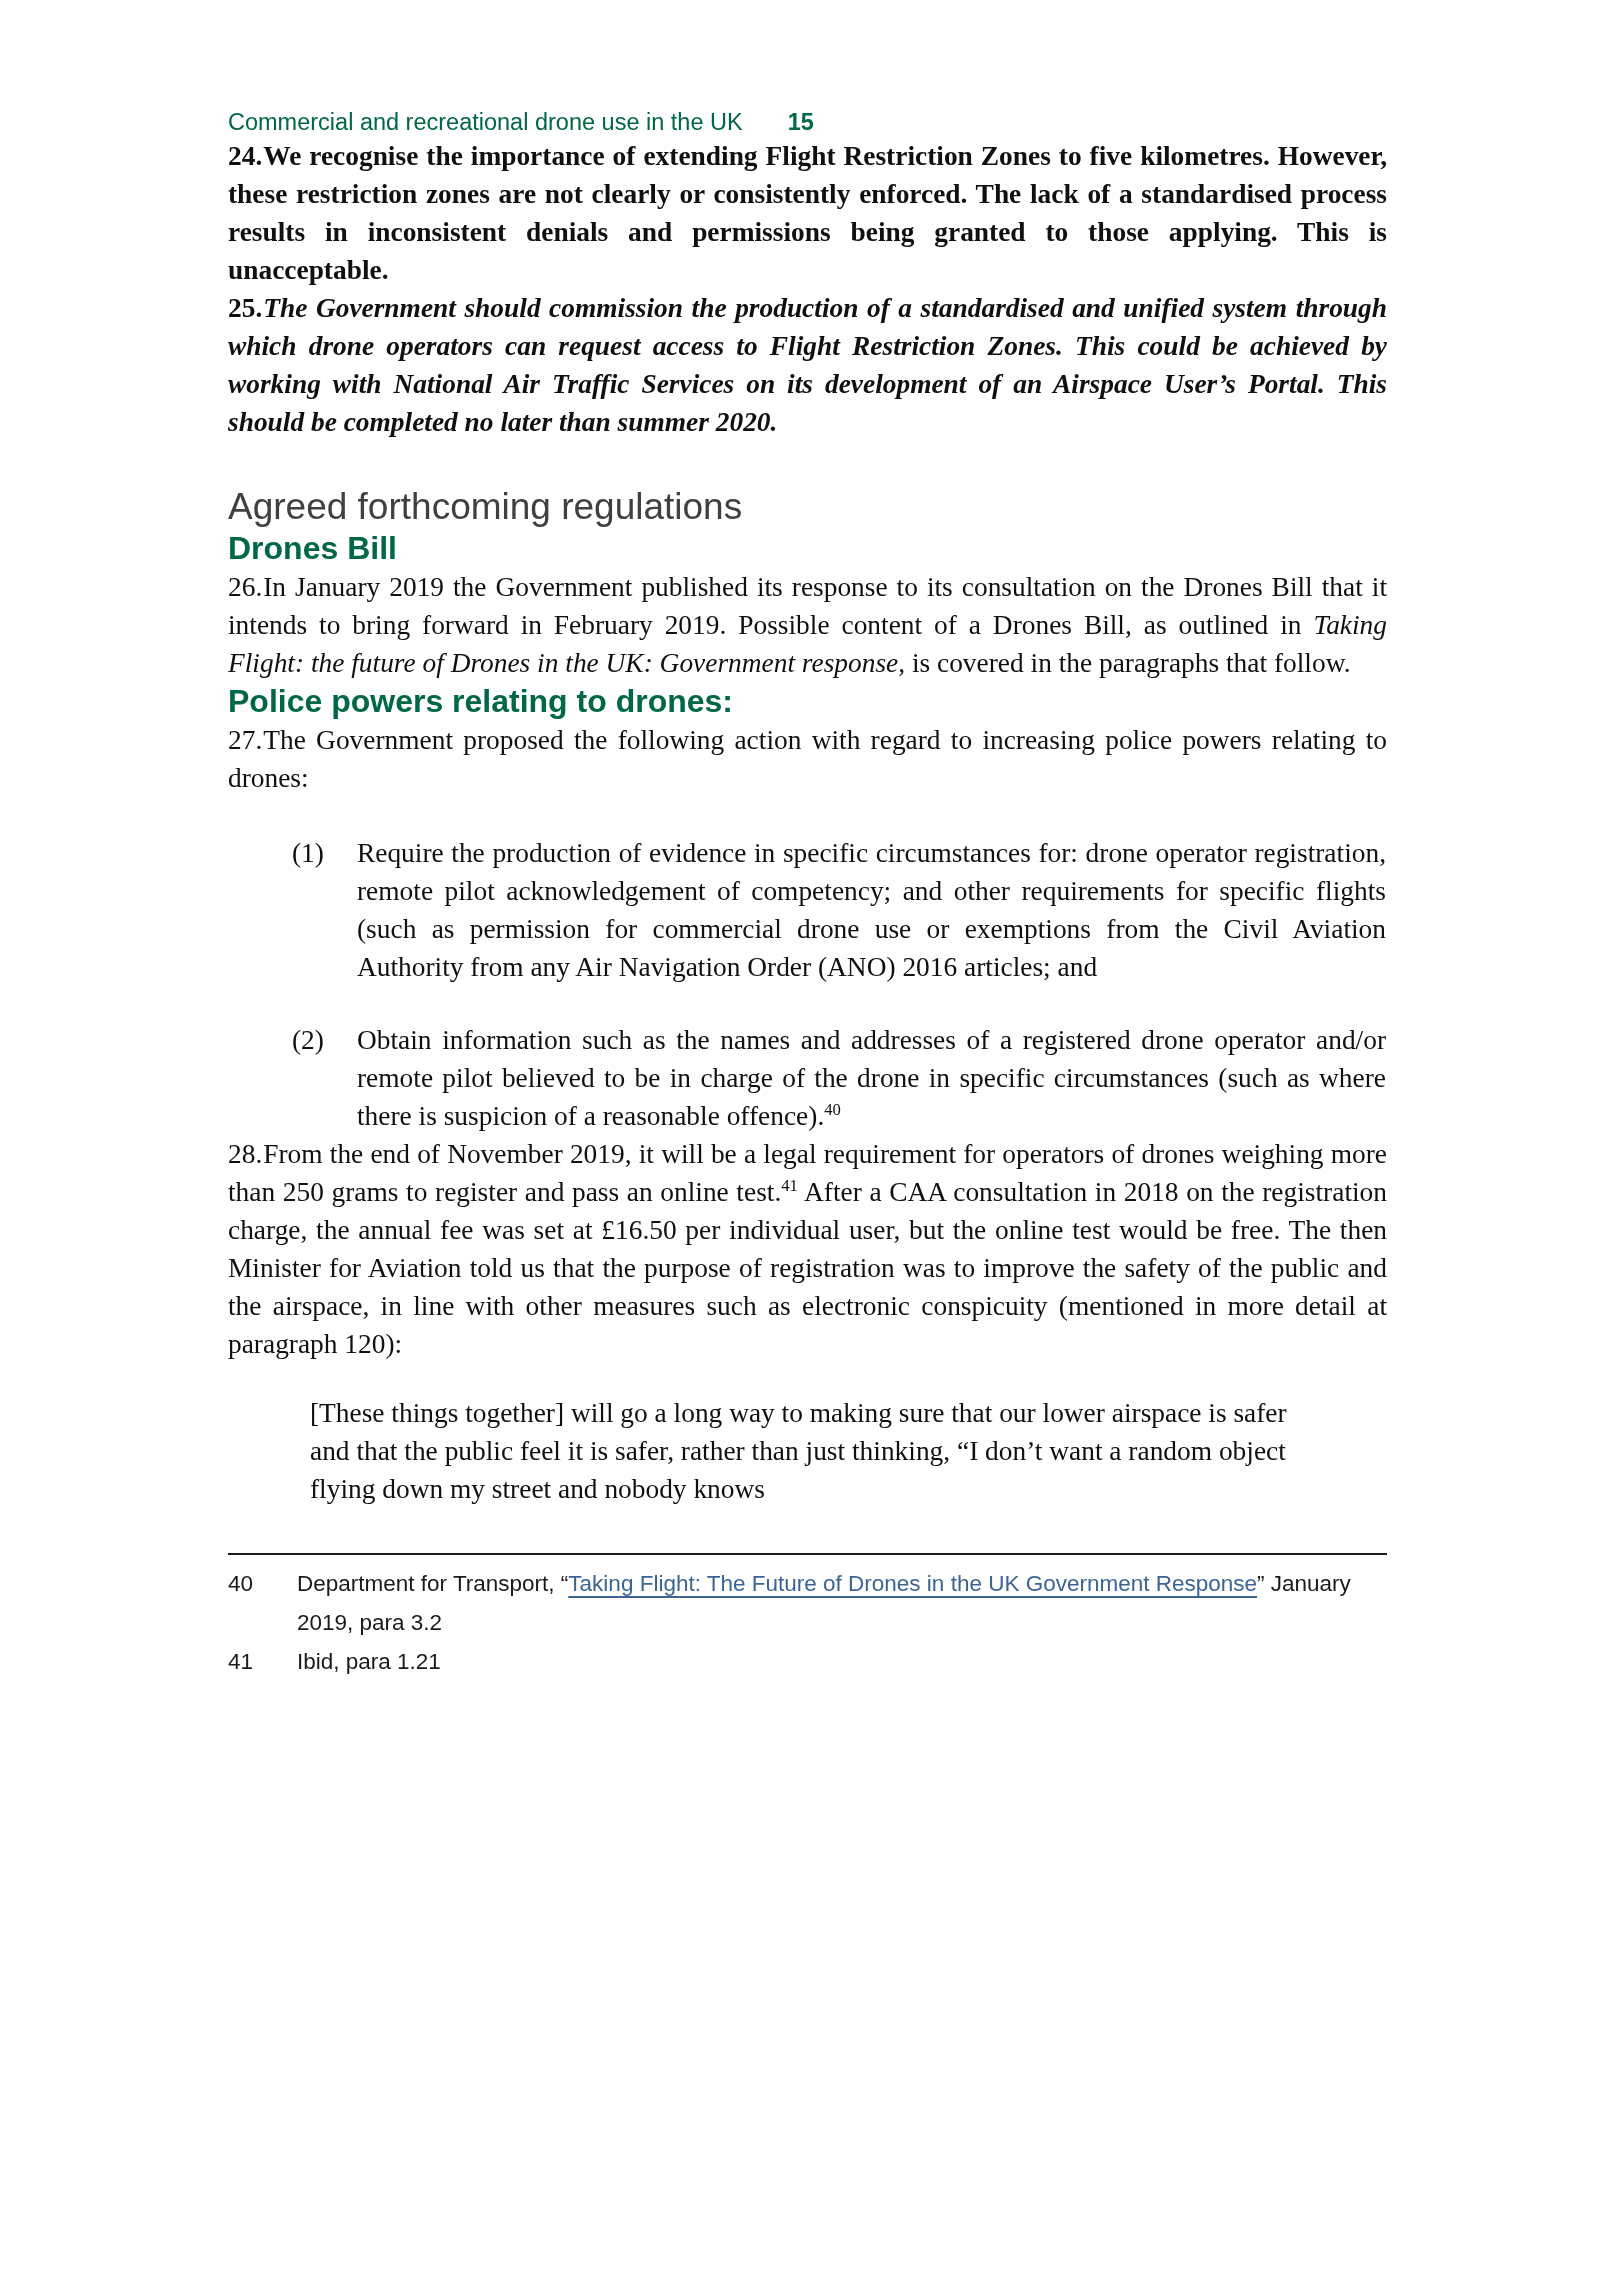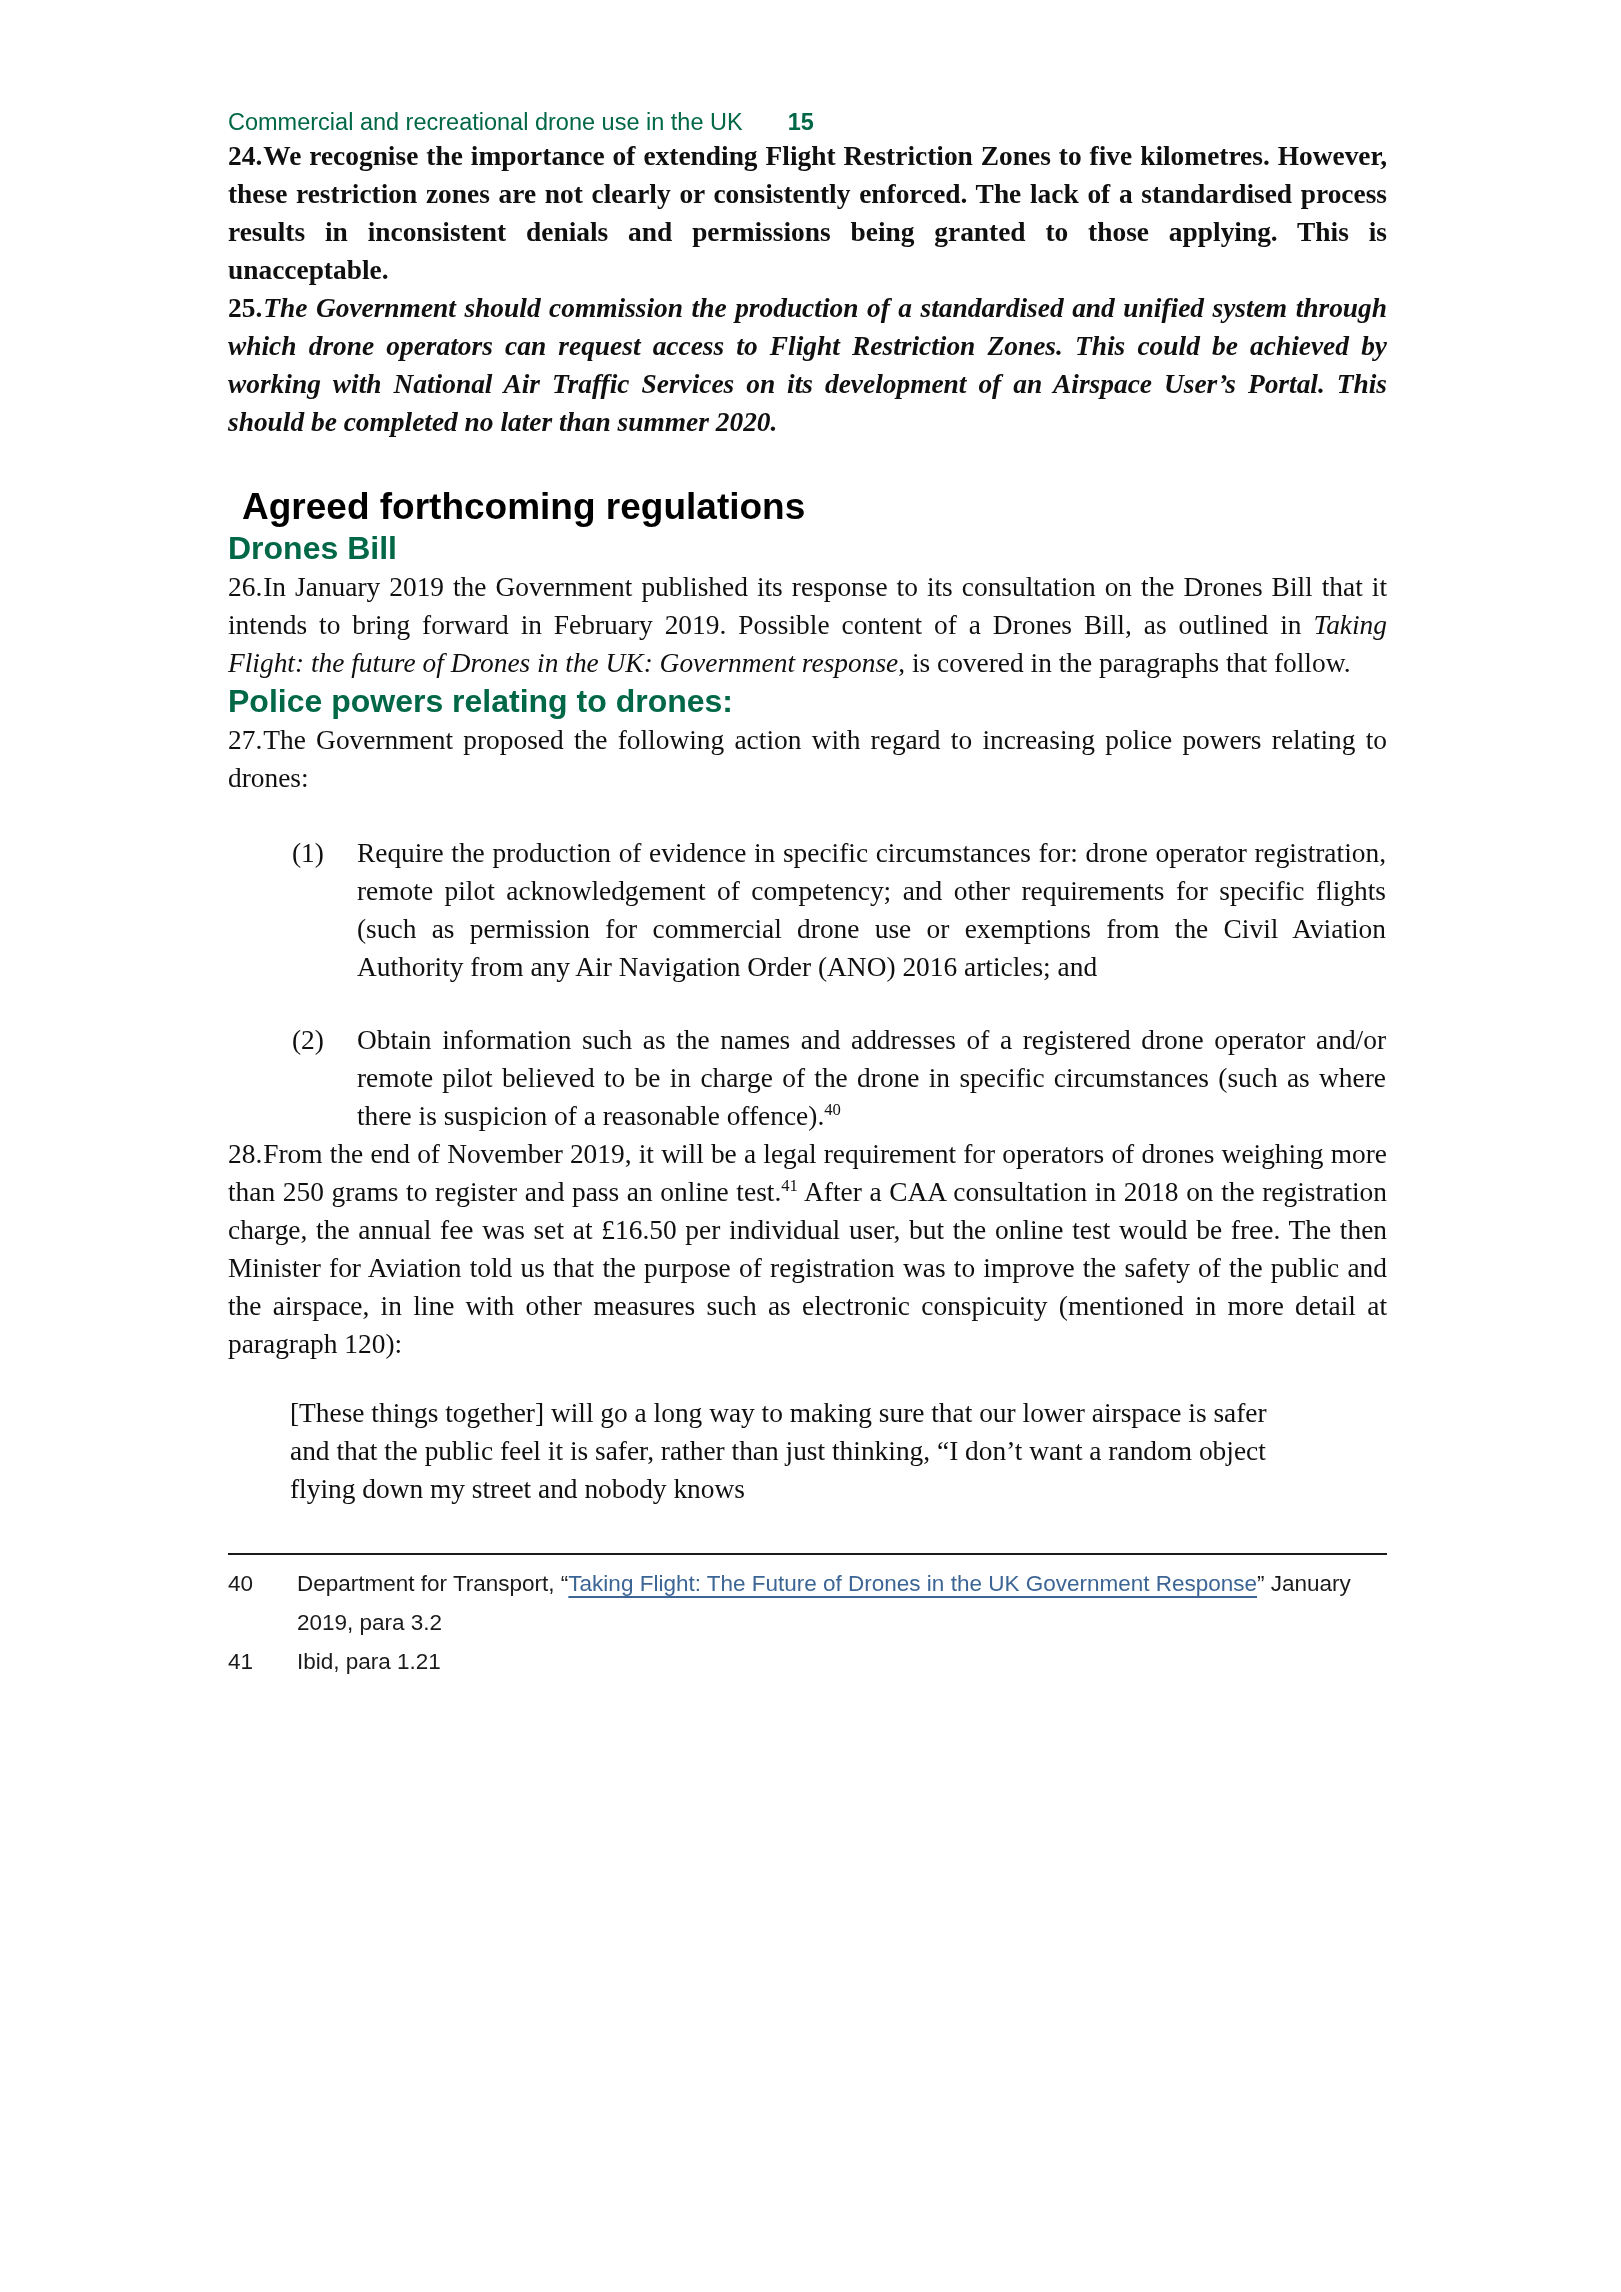--- a/index.html
+++ b/index.html
@@ -25,23 +25,23 @@
   p.rec{font-weight:bold;}
   p.recital{font-weight:bold;font-style:italic;}
   p.recital .pnum{font-style:normal;}
   .p24{margin-top:86px;}
   .p25{margin-top:47px;}
   .p26{margin-top:31px;}
   .p27{margin-top:17.6px;}
   .p28{margin-top:27.4px;}
   
   h1.sect{
-    margin:43px 0 0 14px;
+    margin:43px 0 0 0;
     font-family:"Liberation Sans","DejaVu Sans",sans-serif;
-    font-size:37px;line-height:45px;font-weight:bold;color:#000000;
+    font-size:37px;line-height:45px;font-weight:normal;color:#404040;
   }
   h2.sub{
     margin:0;
     font-family:"Liberation Sans","DejaVu Sans",sans-serif;
     font-size:32px;line-height:39px;font-weight:bold;color:#006747;
   }
   .h2-drones{margin-top:35px;}
   .h2-police{margin-top:51px;}
   .h2-reg{margin-top:45px;}
   
@@ -49,21 +49,21 @@
     position:relative;margin-left:129px;width:1029px;
     font-size:27.4px;line-height:38px;text-align:justify;
   }
   .olist .marker{position:absolute;left:-65px;top:0;}
   .item1{margin-top:37px;}
   .item2{margin-top:35px;}
   
   sup.fnref{font-size:16.7px;line-height:0;vertical-align:super;}
   
   .bquote{
-    margin:31px 0 0 62px;width:1015px;
+    margin:31px 0 0 82px;width:1015px;
     font-size:27.4px;line-height:38px;text-align:left;
   }
   
   .fnrule{margin-top:45px;width:1159px;height:2px;background:#1a1a1a;}
   .footnotes{
     margin-top:8.8px;
     font-family:"Liberation Sans","DejaVu Sans",sans-serif;
     font-size:22.5px;line-height:39px;color:#1a1a1a;
   }
   .fn{position:relative;margin-left:69px;max-width:1108px;}

